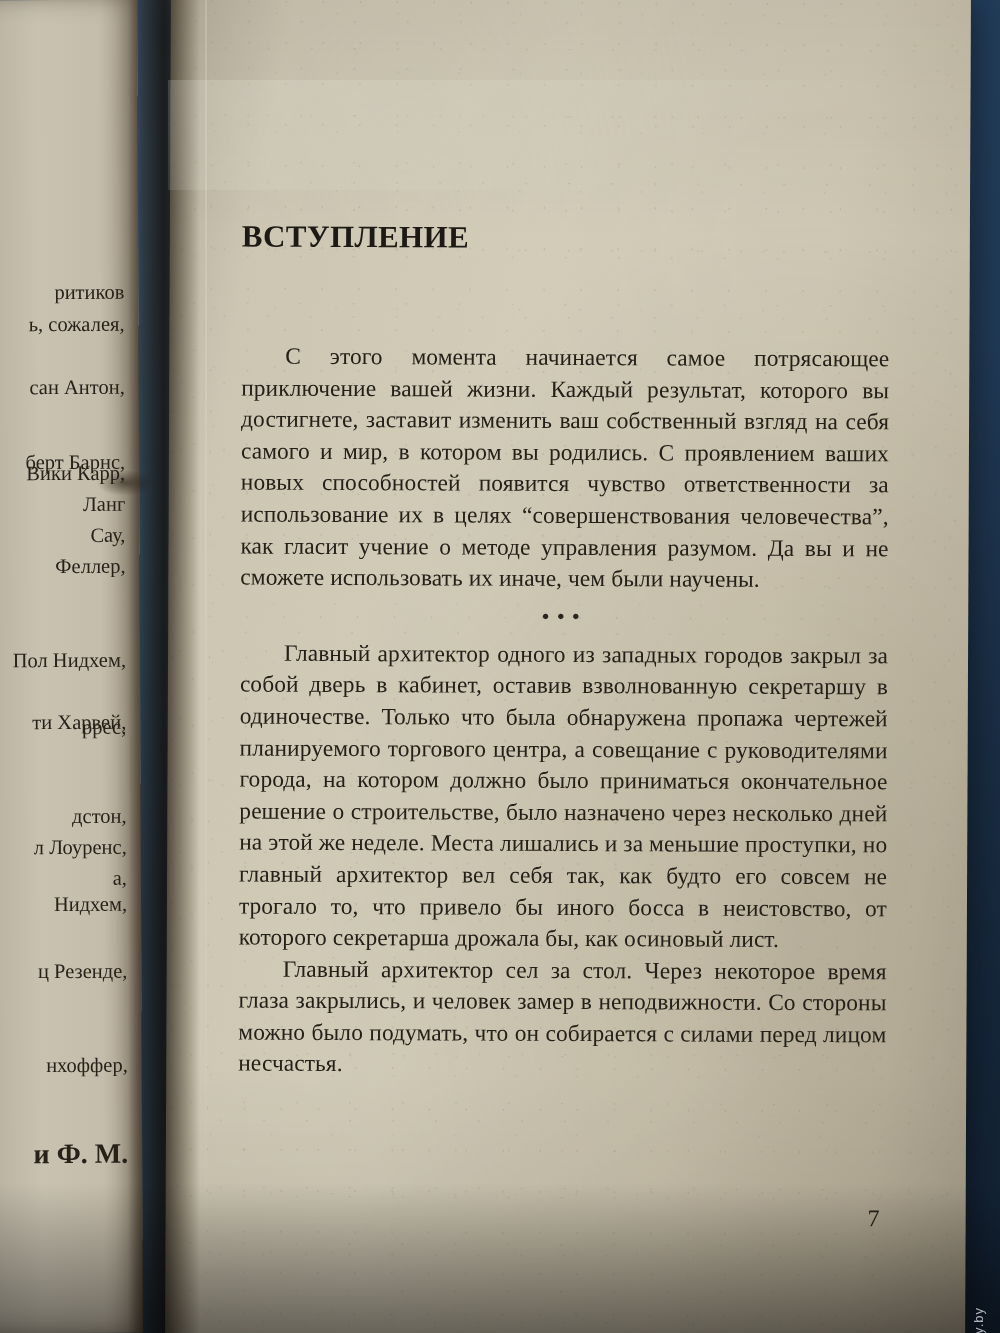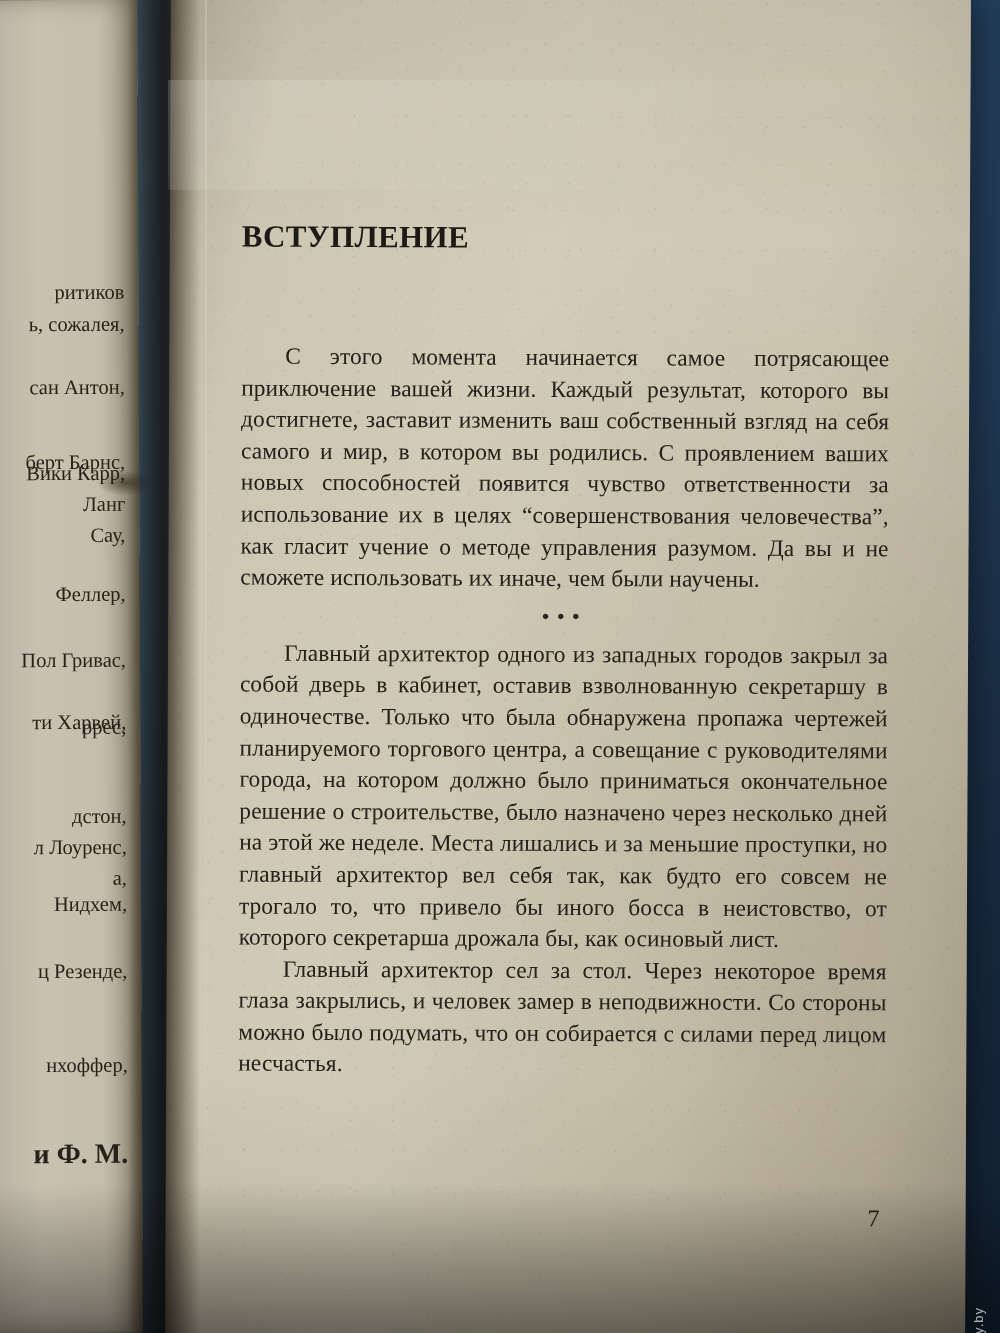--- a/index.html
+++ b/index.html
@@ -200,22 +200,22 @@
 
   <div class="left-page">
     <div class="lp-text">
       <div class="lp-line" style="top:282px;">ритиков</div>
       <div class="lp-line" style="top:314px;text-align:right;">ь, сожалея,</div>
       <div class="lp-line" style="top:377px;">сан  Антон,</div>
       <div class="lp-line" style="top:413px;margin-top:39px;">берт Барнс,</div>
       <div class="lp-line" style="top:463px;">Вики Карр,</div>
       <div class="lp-line" style="top:494px;">Ланг</div>
       <div class="lp-line" style="top:525px;">Сау,</div>
-      <div class="lp-line" style="top:584px;">Феллер,</div>
-      <div class="lp-line" style="top:650px;">Пол Гривас,</div>
+      <div class="lp-line" style="top:556px;">Феллер,</div>
+      <div class="lp-line" style="top:650px;">Пол Нидхем,</div>
       <div class="lp-line" style="top:717px;">ррес,</div>
       <div class="lp-line" style="top:712px;">ти Харвей,</div>
       <div class="lp-line" style="top:806px;">дстон,</div>
       <div class="lp-line" style="top:837px;">л Лоуренс,</div>
       <div class="lp-line" style="top:868px;">а,</div>
       <div class="lp-line" style="top:894px;">Нидхем,</div>
       <div class="lp-line" style="top:961px;">ц Резенде,</div>
       <div class="lp-line" style="top:1055px;margin-left:44px;">нхоффер,</div>
       <div class="lp-line" style="top:1140px; font-size:28px; font-weight:600;">и Ф. М.</div>
     </div>

